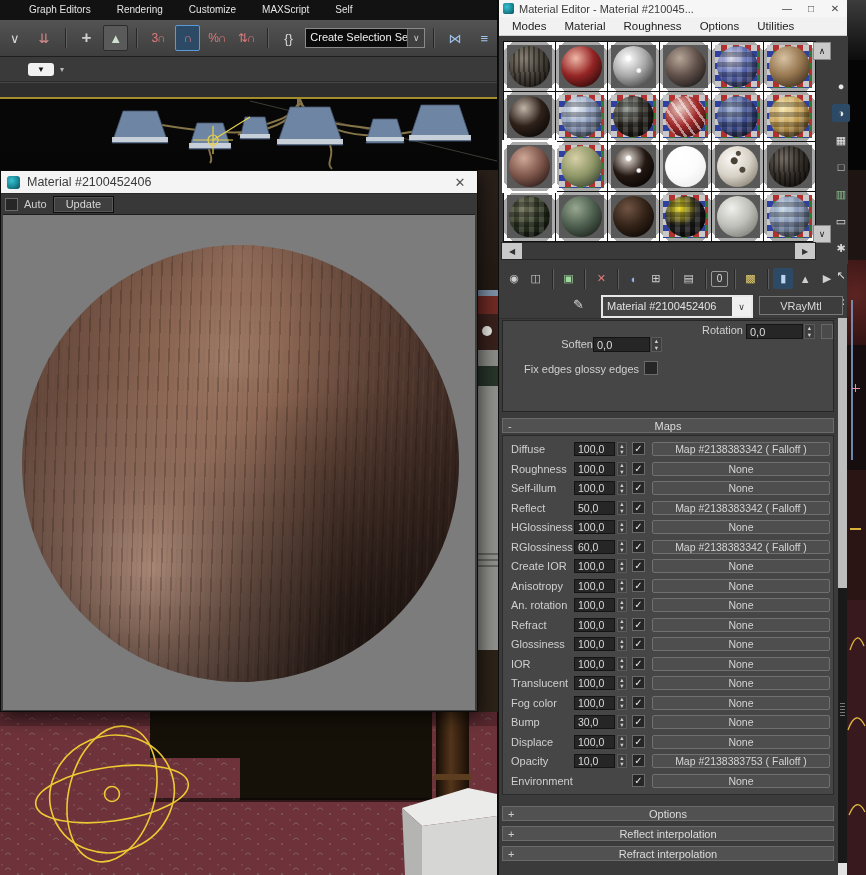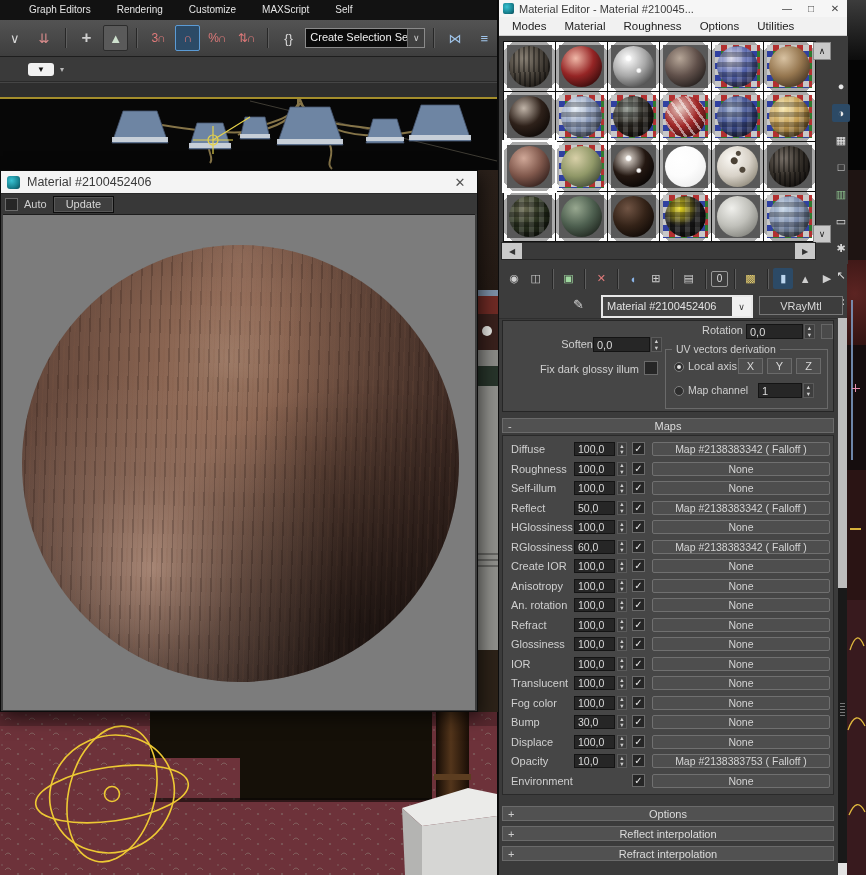--- a/index.html
+++ b/index.html
@@ -507,39 +507,22 @@
             <i>▴</i>
             <i>▾</i>
           </div>
         <div class="stub" style="left:318px;top:3px;"></div>
         <span class="plabel" style="left:10px;top:17px;width:80px;text-align:right;">Soften</span>
         <div class="num-field" style="left:90px;top:16px;width:57px;">0,0</div>
         <div class="spin" style="left:148px;top:16px;">
             <i>▴</i>
             <i>▾</i>
           </div>
-        <span class="plabel" style="left:6px;top:42px;width:130px;text-align:right;">Fix dark glossy illum</span>
+        <span class="plabel" style="left:6px;top:42px;width:130px;text-align:right;">Fix edges glossy edges</span>
         <div class="chkbox" style="left:141px;top:40px;"></div>
-        <div class="uv-group">
-          <span class="uv-legend">UV vectors derivation</span>
-          <div class="radio on" style="left:8px;top:12px;"></div>
-          <span class="plabel" style="left:22px;top:10px;">Local axis</span>
-          <div class="axis-row">
-              <div class="axis-btn">X</div>
-              <div class="axis-btn">Y</div>
-              <div class="axis-btn">Z</div>
-            </div>
-          <div class="radio" style="left:8px;top:36px;"></div>
-          <span class="plabel" style="left:22px;top:34px;font-size:10.5px;">Map channel</span>
-          <div class="num-field" style="left:92px;top:33px;width:44px;">1</div>
-          <div class="spin" style="left:137px;top:33px;">
-              <i>▴</i>
-              <i>▾</i>
-            </div>
-        </div>
       </div>
 
       <div class="roll-hdr open" style="top:99px;">
         <span class="hdr-center">Maps</span>
       </div>
       <div class="maps-body" id="maps-rows">
           <div class="map-row">
             <span class="mr-label">Diffuse</span>
             <div class="mr-field">100,0</div>
             <div class="mr-spin">

